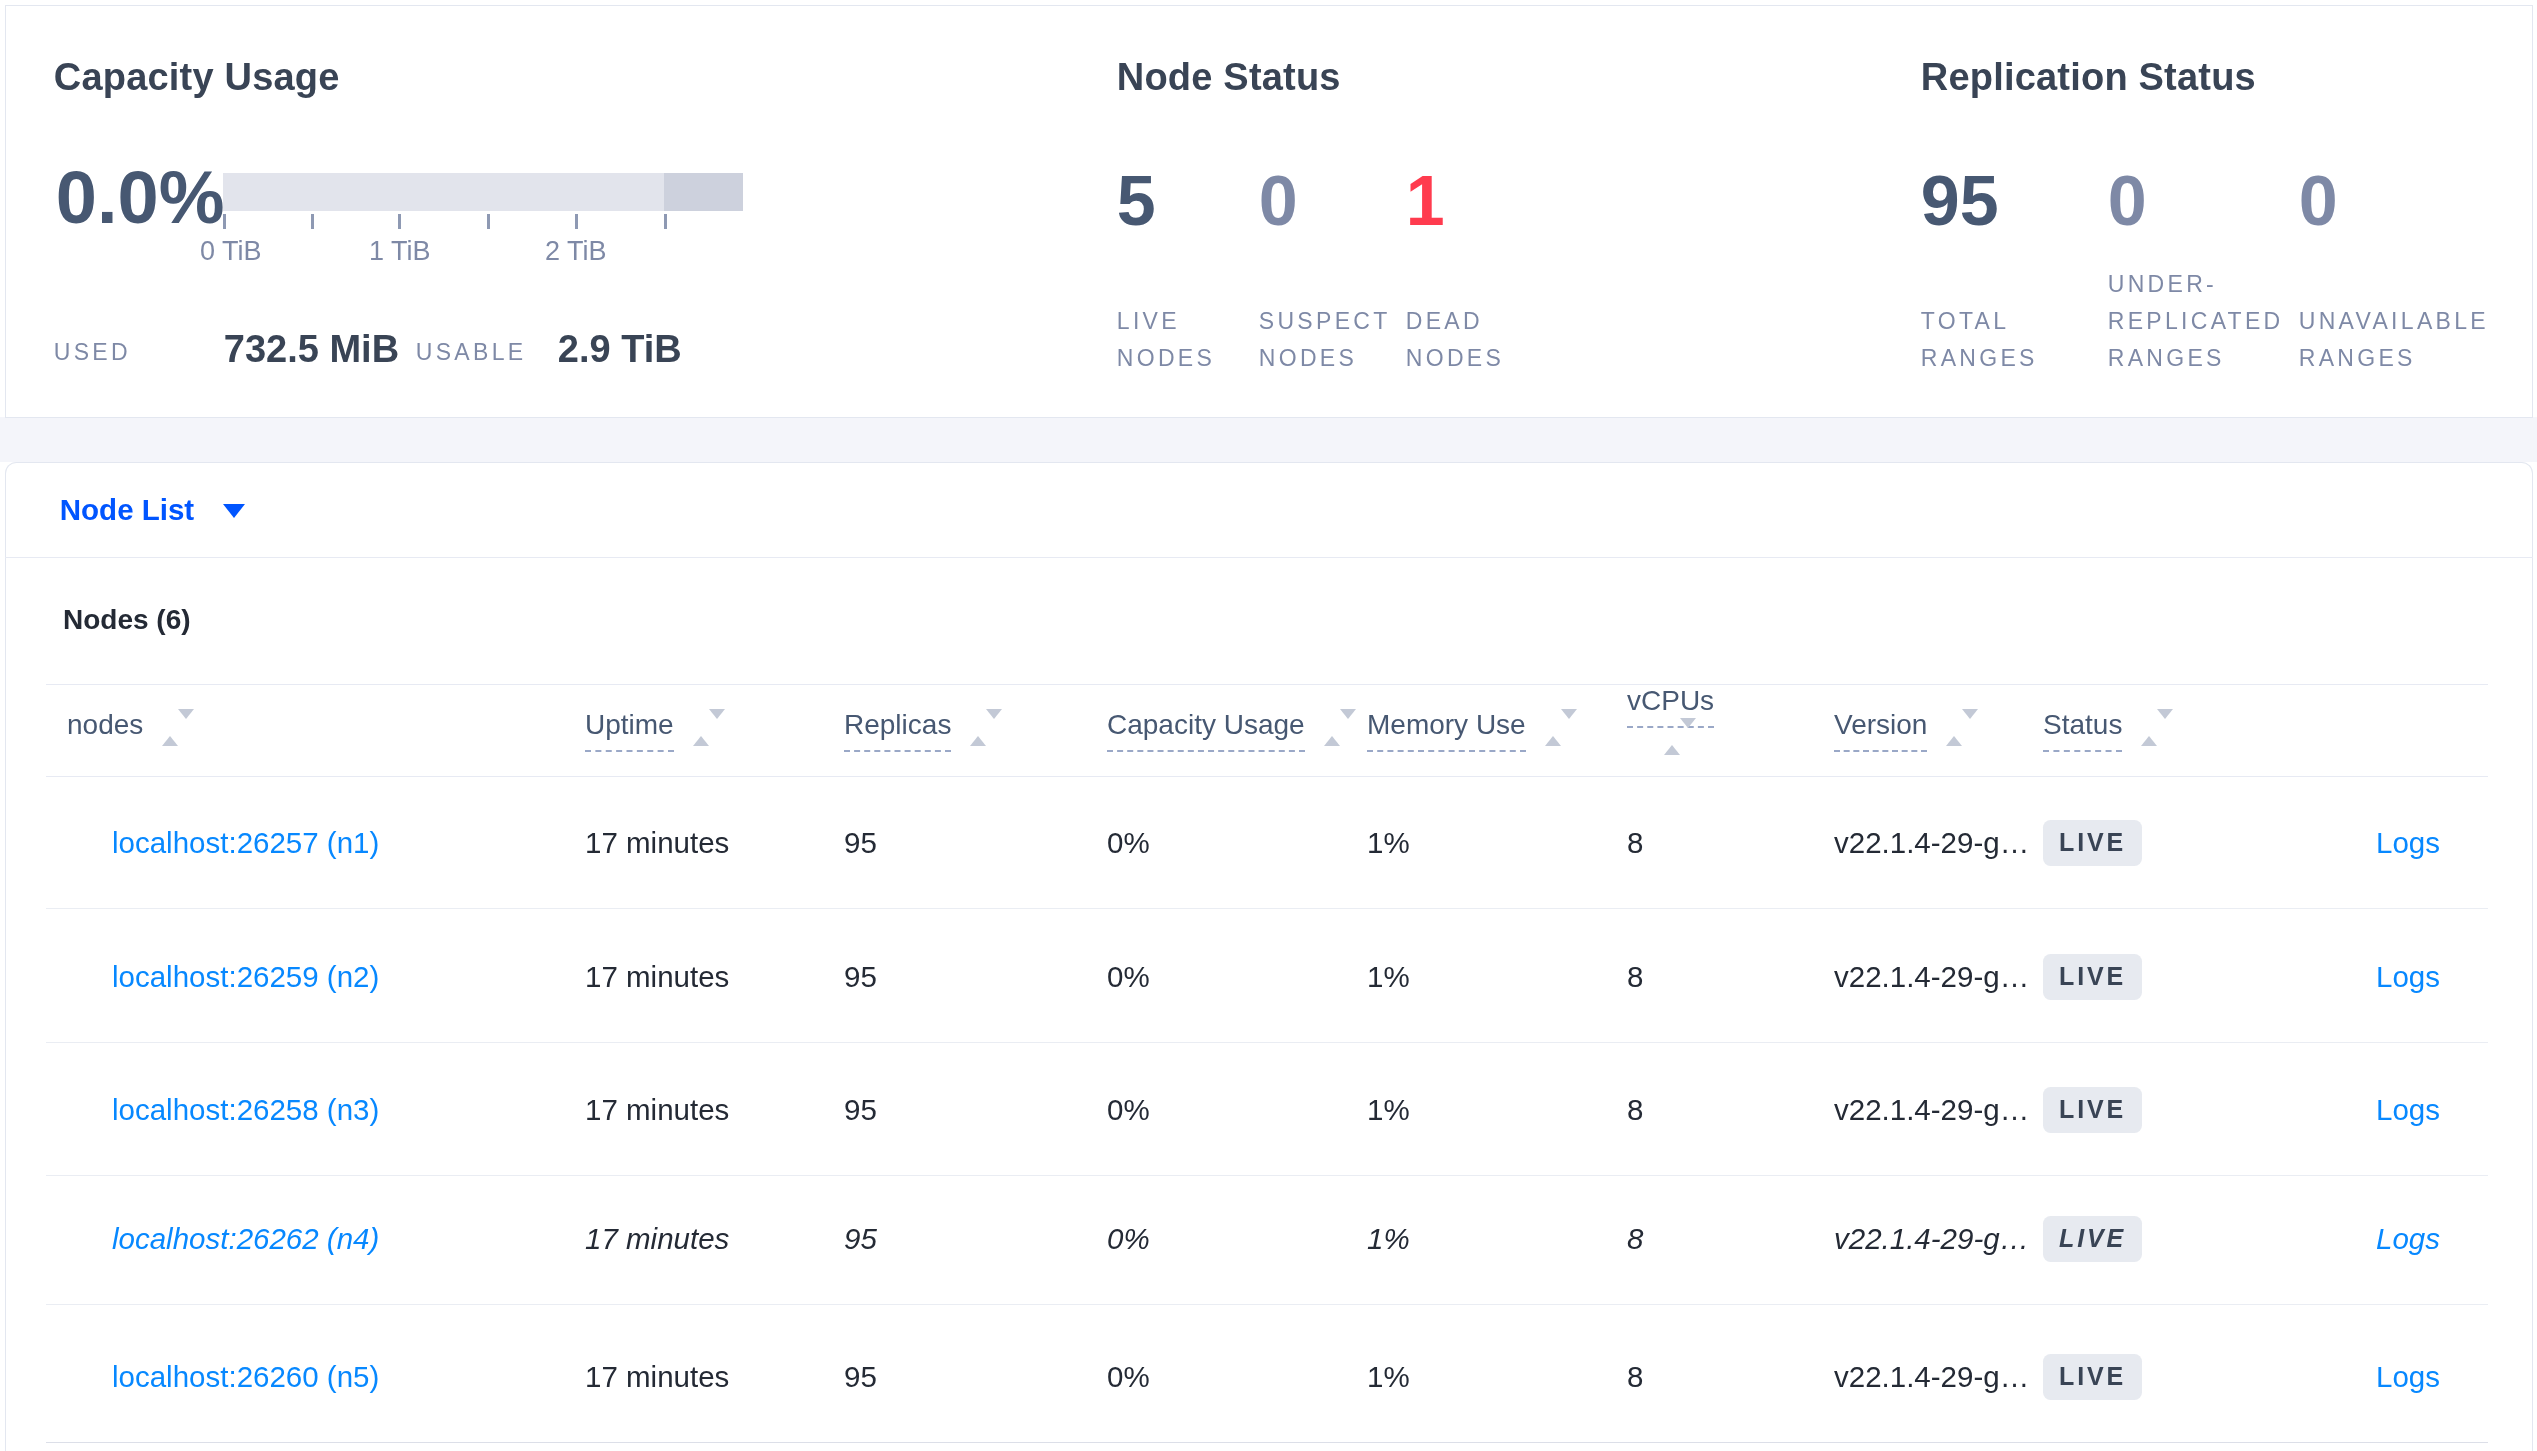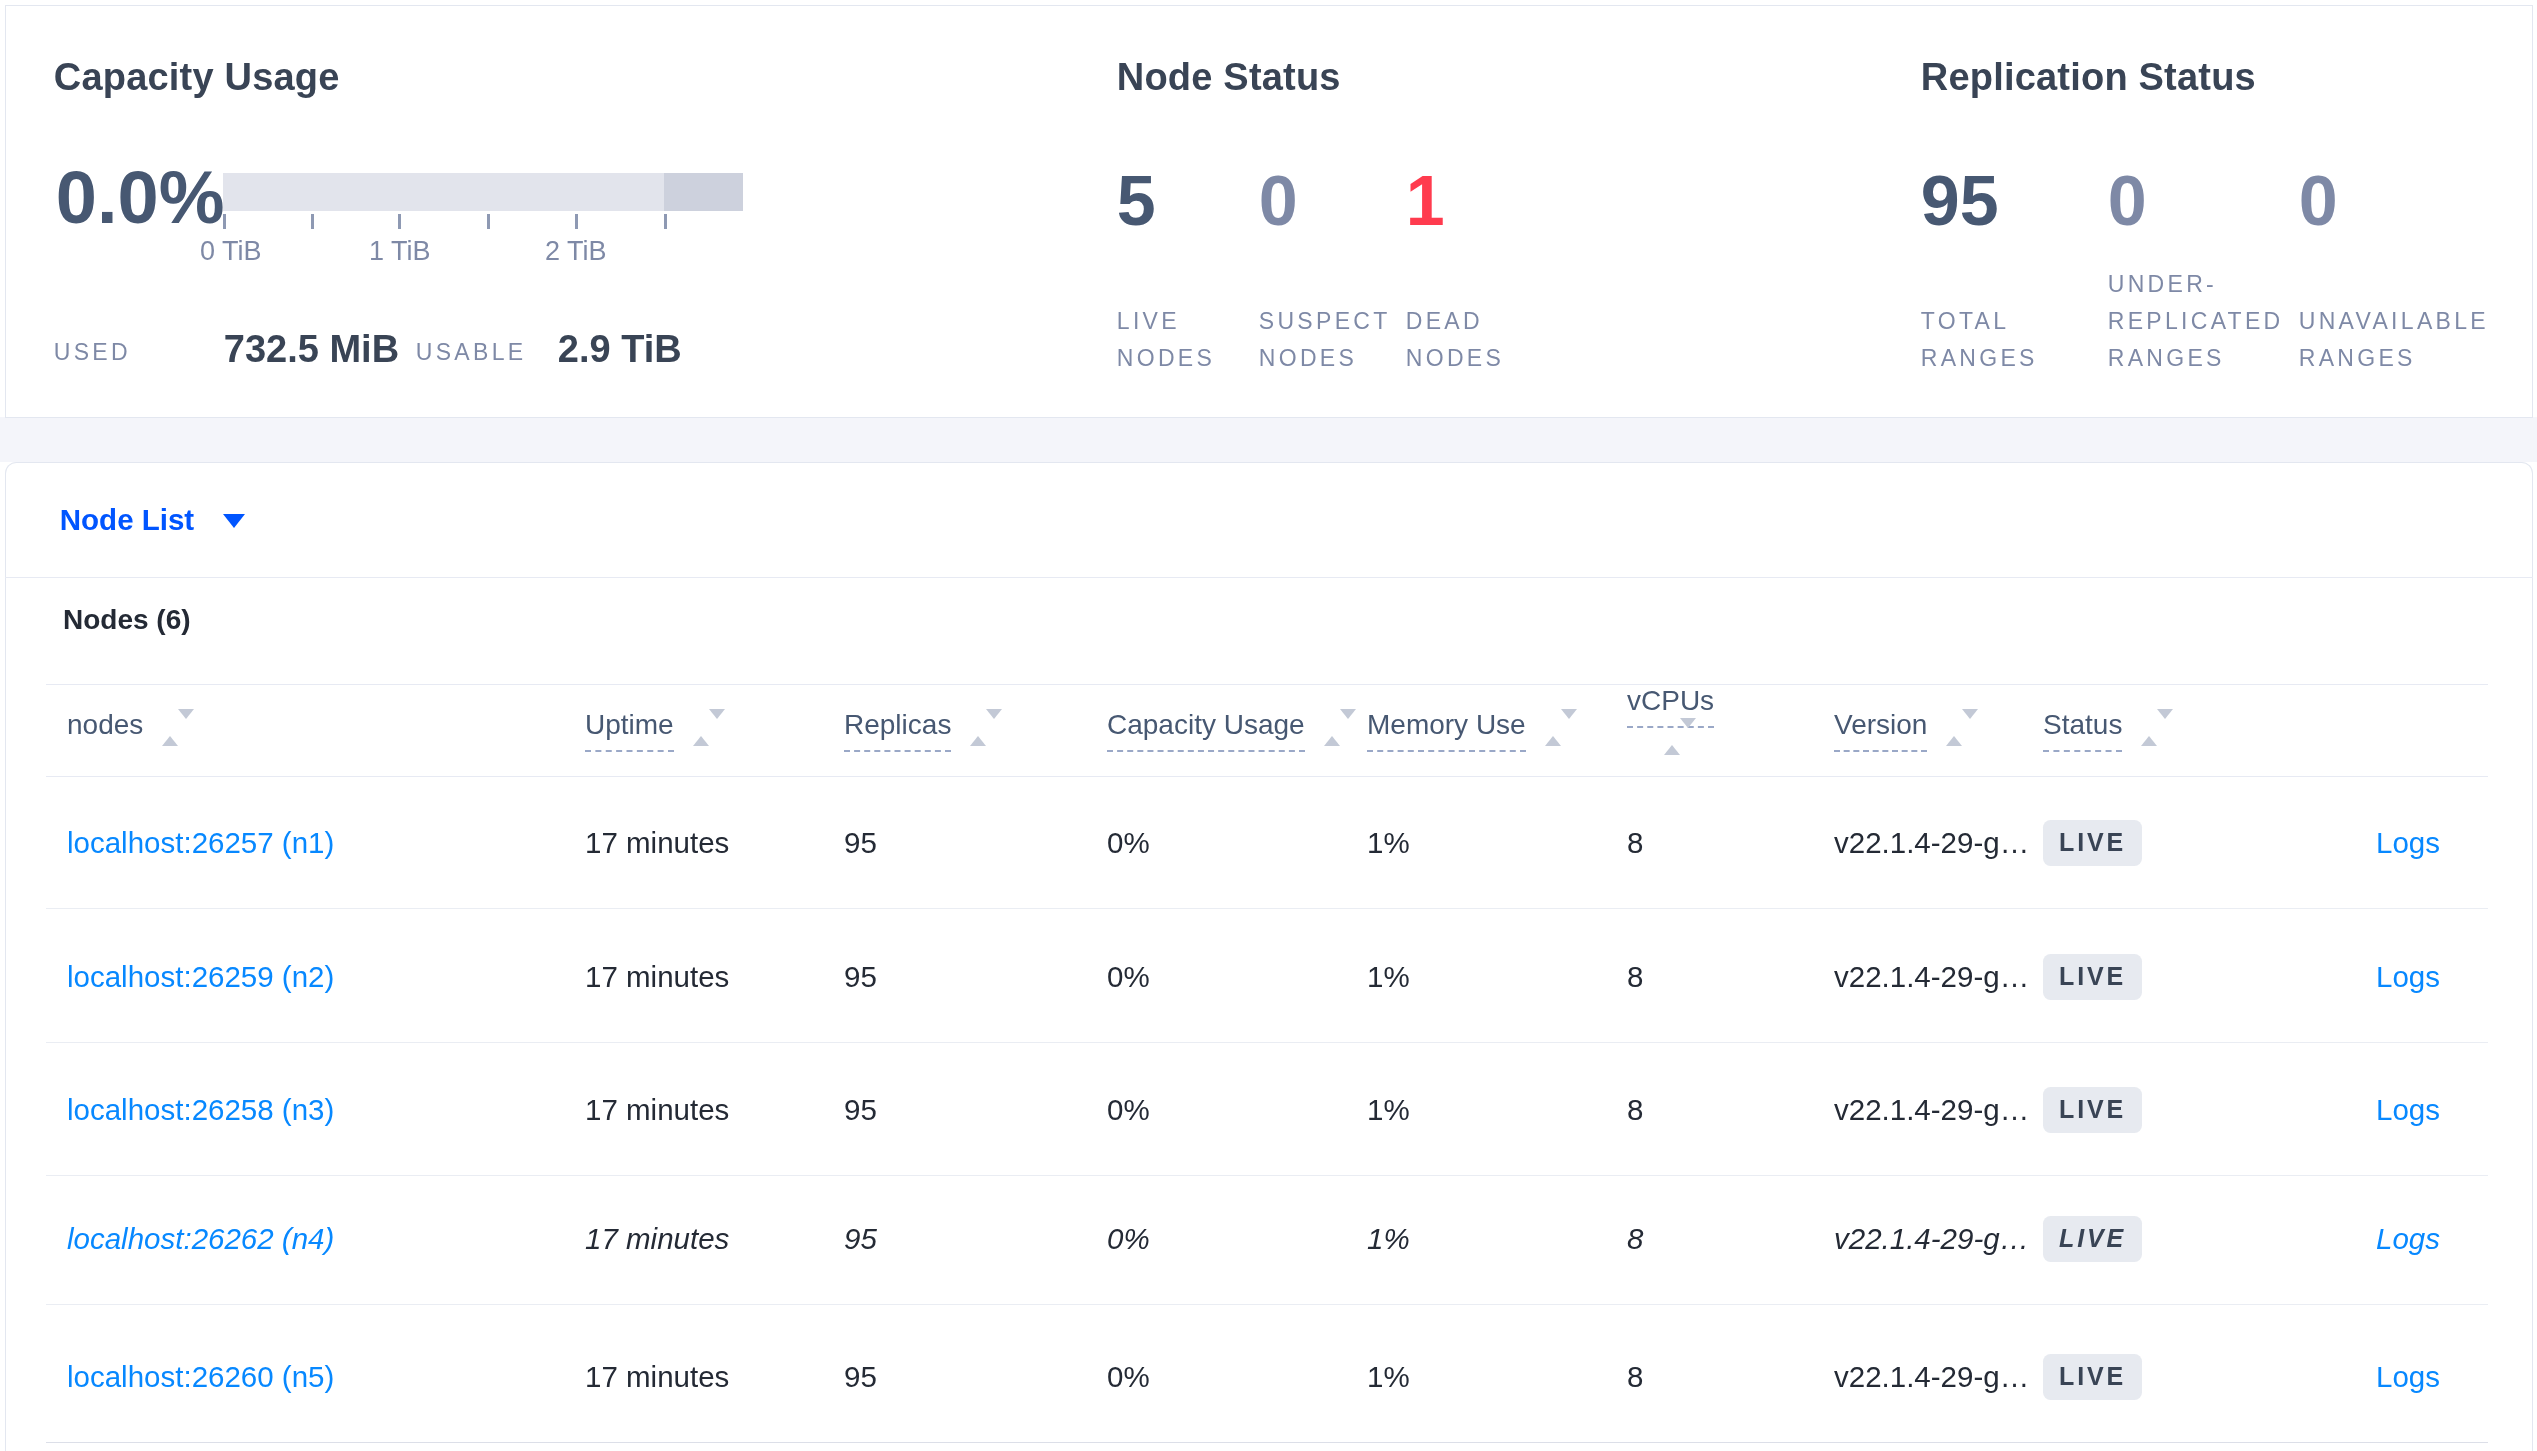--- a/index.html
+++ b/index.html
@@ -22,41 +22,41 @@
 
   
   .cap-bar { position:absolute; left:217px; top:167px; width:520px; height:38px; background:#e2e4ec; }
   .cap-bar-dark { position:absolute; right:0; top:0; width:79px; height:38px; background:#cdd1dd; }
   .cap-tick { position:absolute; top:41px; width:2.9px; height:15.2px; background:#8e99b3; }
   .cap-tick-label { position:absolute; top:63px; font-size:27px; color:#7e89a6; transform:translateX(-50%); white-space:nowrap; }
   .cap-stat-label { position:absolute; font-size:23px; letter-spacing:3.3px; color:#7e89a6; top:11.4px; white-space:nowrap; }
   .cap-stat-value { position:absolute; font-size:38px; font-weight:700; color:#394455; top:0; white-space:nowrap; }
 
   
-  .node-list-bar { position:absolute; left:4.8px; top:462px; width:2528px; height:116px; border-bottom:1px solid #e7eaf3; display:flex; align-items:center; }
+  .node-list-bar { position:absolute; left:4.8px; top:462px; width:2528px; height:96px; border-bottom:1px solid #e7eaf3; display:flex; align-items:center; }
   .node-list-inner { display:flex; align-items:center; margin-left:55px; cursor:pointer; }
   .node-list-label { font-size:29.5px; font-weight:600; color:#0055ff; }
   .caret-down { width:0; height:0; border-left:11.4px solid transparent; border-right:11.4px solid transparent; border-top:14.3px solid #0055ff; margin-left:29px; margin-top:3.8px; }
 
   
   .nodes-heading { position:absolute; left:63px; top:604px; font-size:28px; font-weight:600; color:#242a35; }
 
   
   .thead { position:absolute; left:46px; top:684px; width:2442px; height:93px; border-top:1px solid #e7eaf3; border-bottom:1px solid #e7eaf3; }
   .th { position:absolute; top:0; height:100%; display:flex; align-items:center; cursor:pointer; }
   .hl { font-size:28px; color:#475872; padding-bottom:8.6px; border-bottom:2.9px solid transparent; white-space:nowrap; }
   .hl.dashed { border-bottom:2.9px dashed #9aa8c7; }
   .sort { display:inline-block; margin-left:19px; margin-bottom:5.7px; }
   .tri-up { width:0; height:0; border-left:8.6px solid transparent; border-right:8.6px solid transparent; border-bottom:10.5px solid #c3c9d6; margin-bottom:4.8px; }
   .tri-down { width:0; height:0; border-left:8.6px solid transparent; border-right:8.6px solid transparent; border-top:10.5px solid #c3c9d6; }
 
   .trow { position:absolute; left:46px; width:2442px; height:132px; border-bottom:1px solid #eaedf3; }
   .trow.last { border-bottom:1.9px solid #dcdfe8; }
   .cell { position:absolute; top:0; height:100%; display:flex; align-items:center; font-size:29.5px; color:#242a35; white-space:nowrap; }
-  a.cell { text-decoration:none; cursor:pointer; }
+  a.cell { text-decoration:none; cursor:pointer;margin-left:45px; }
   .node-link { color:#0788ff; }
   .logs-link { color:#0788ff; right:48px; }
   .badge { position:absolute; left:1997px; top:50%; transform:translateY(-50%); background:#e7eaf0; color:#394455; font-size:25px; font-weight:700; letter-spacing:2.9px; padding:10.5px 16px; border-radius:7.6px; line-height:1; }
 </style>
 </head>
 <body>
 
 <div class="page">
 
   <div class="gap-band"></div>

